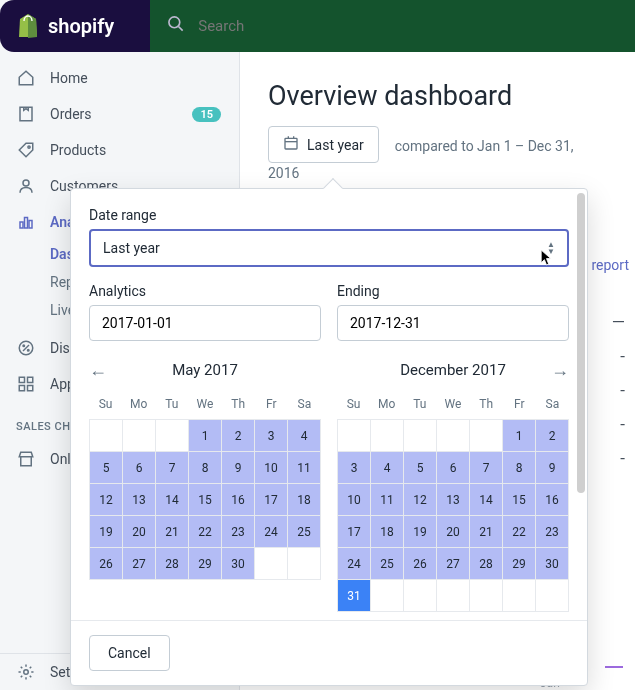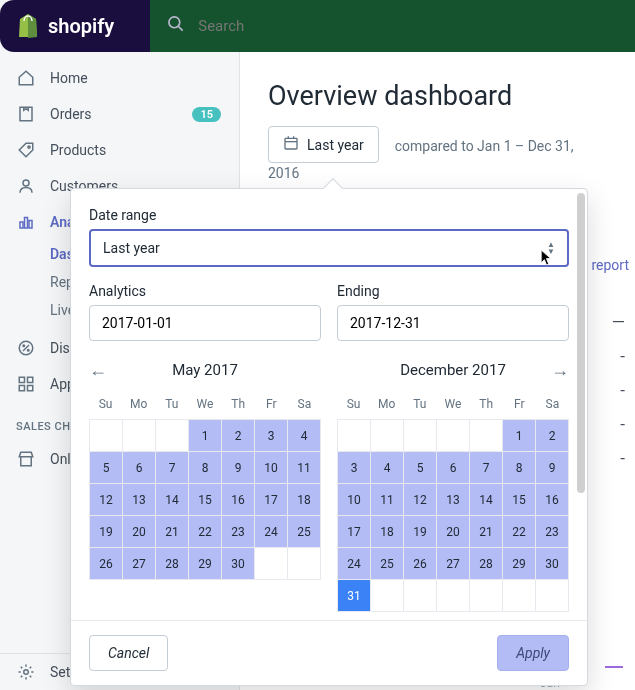--- a/index.html
+++ b/index.html
@@ -49,21 +49,21 @@
 .cal-nav.right { right: 0; }
 .cal-grid { display: grid; grid-template-columns: repeat(7, 1fr); border-left: 1px solid #e6e9ed; border-top: 1px solid #e6e9ed; }
 .dow { text-align: center; font-size: 12px; color: #637381; padding: 6px 0; }
 .dow-row { display: grid; grid-template-columns: repeat(7, 1fr); margin-bottom: 2px; }
 .cell { border-right: 1px solid #e6e9ed; border-bottom: 1px solid #e6e9ed; height: 32px; display: flex; align-items: center; justify-content: center; font-size: 12px; color: #454f5b; background: white; }
 .cell.in { background: #b3bcf5; color: #212b36; }
 .cell.end { background: #3b82f6; color: white; }
 .cell.empty { background: white; }
 
 .popover-ftr { border-top: 1px solid #e6e9ed; padding: 14px 18px; display: flex; justify-content: space-between; }
-.btn { border: 1px solid #c4cdd5; background: white; border-radius: 4px; padding: 9px 18px; font-size: 14px; color: #212b36; font-style: italic; }
+.btn { border: 1px solid #c4cdd5; background: white; border-radius: 4px; padding: 9px 18px; font-size: 14px; color: #212b36; }
 .btn.primary { background: #b3bcf5; border-color: #a7b0ee; color: #3e4876; }
 
 .months-axis { position: absolute; bottom: 0; left: 300px; display: flex; gap: 90px; font-size: 12px; color: #9aa3ad; }
 .dash-col { position: absolute; right: 10px; top: 260px; display: flex; flex-direction: column; gap: 14px; font-size: 17px; color: #454f5b; align-items: flex-end; }
 .accent-line { position: absolute; right: 12px; bottom: 22px; width: 18px; height: 2px; background: #9c6ade; }
 </style>
 </head>
 <body>
 
 <div class="topbar">
@@ -348,15 +348,14 @@
             <div class="cell empty"></div>
             <div class="cell empty"></div>
             <div class="cell empty"></div>
             <div class="cell empty"></div>
           </div>
       </div>
     </div>
   </div>
   <div class="popover-ftr">
     <button class="btn">Cancel</button>
-    <button class="btn primary">Apply</button>
   </div>
 </div>
 
 </body></html>

